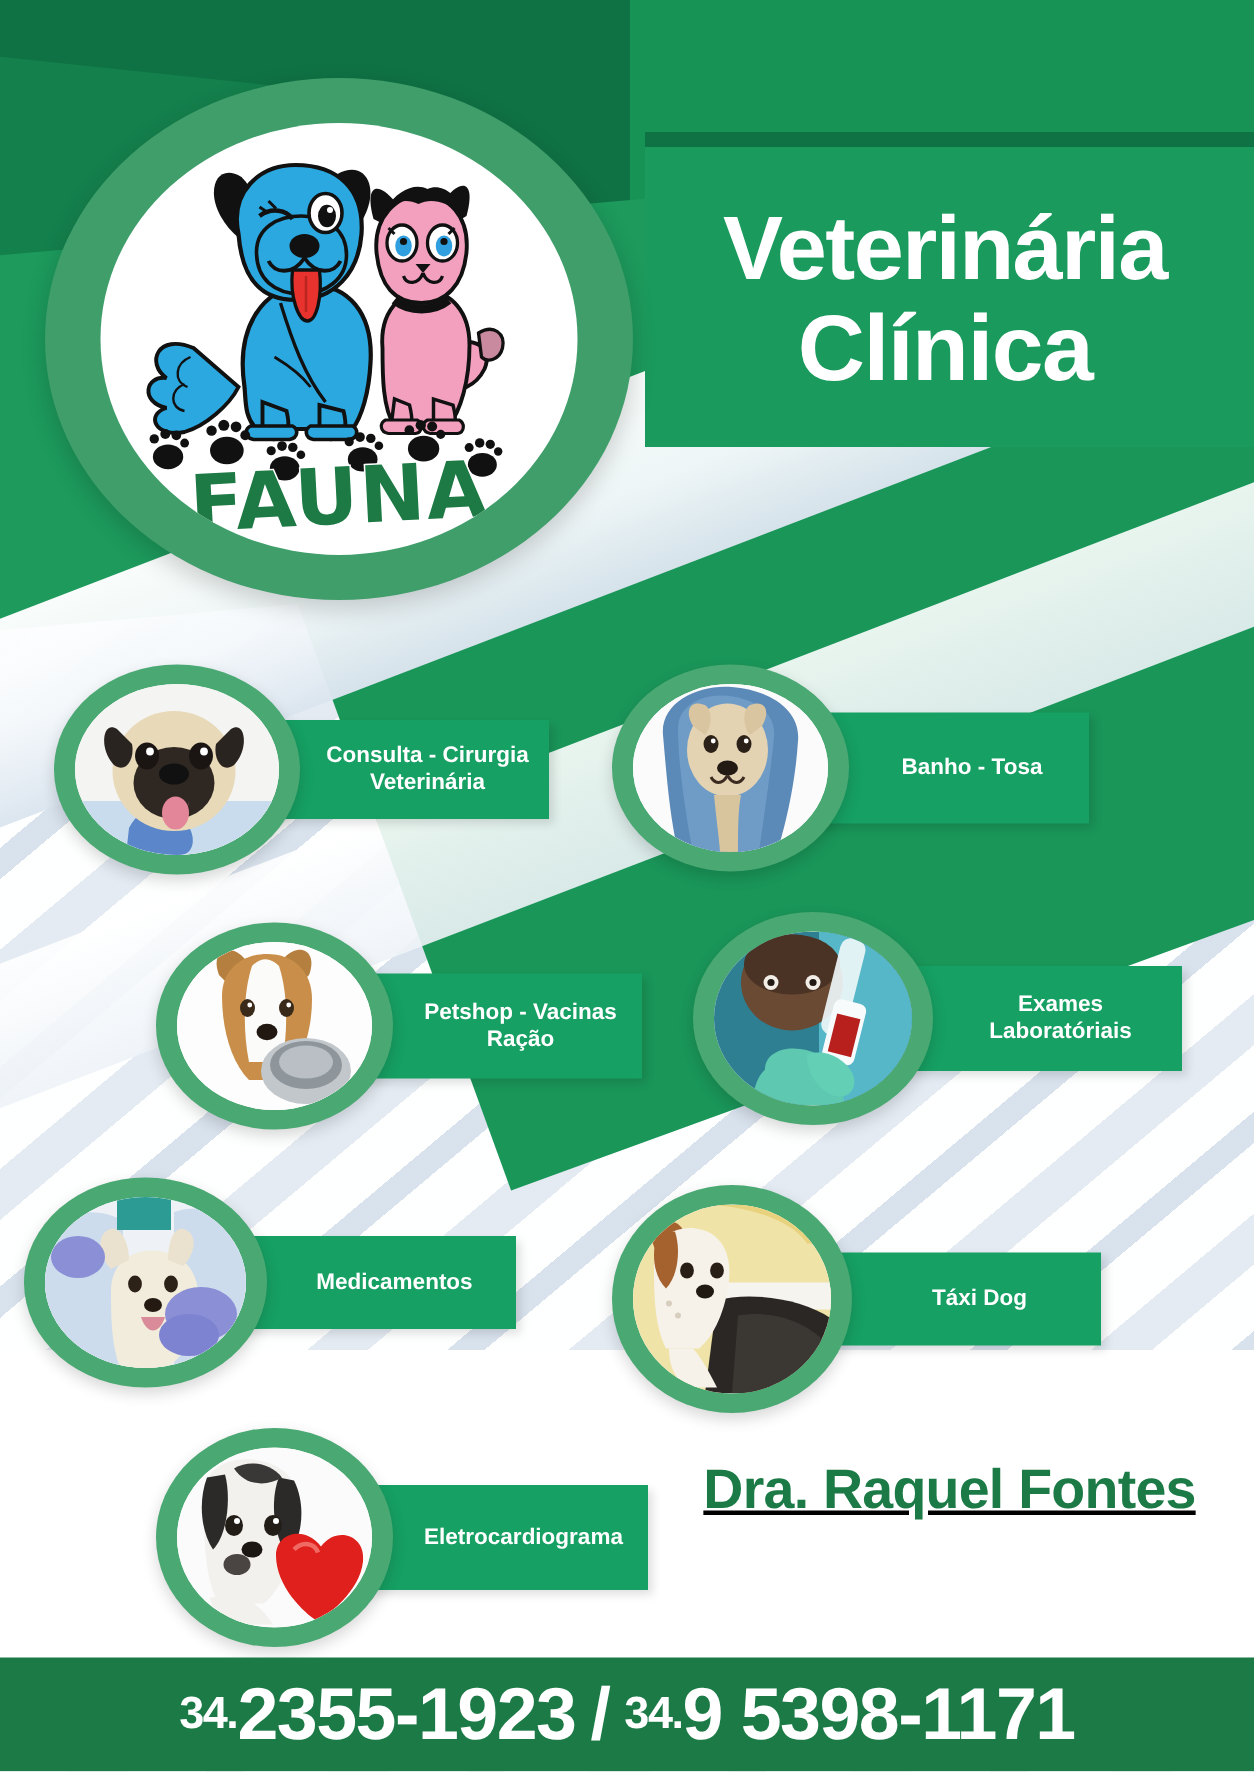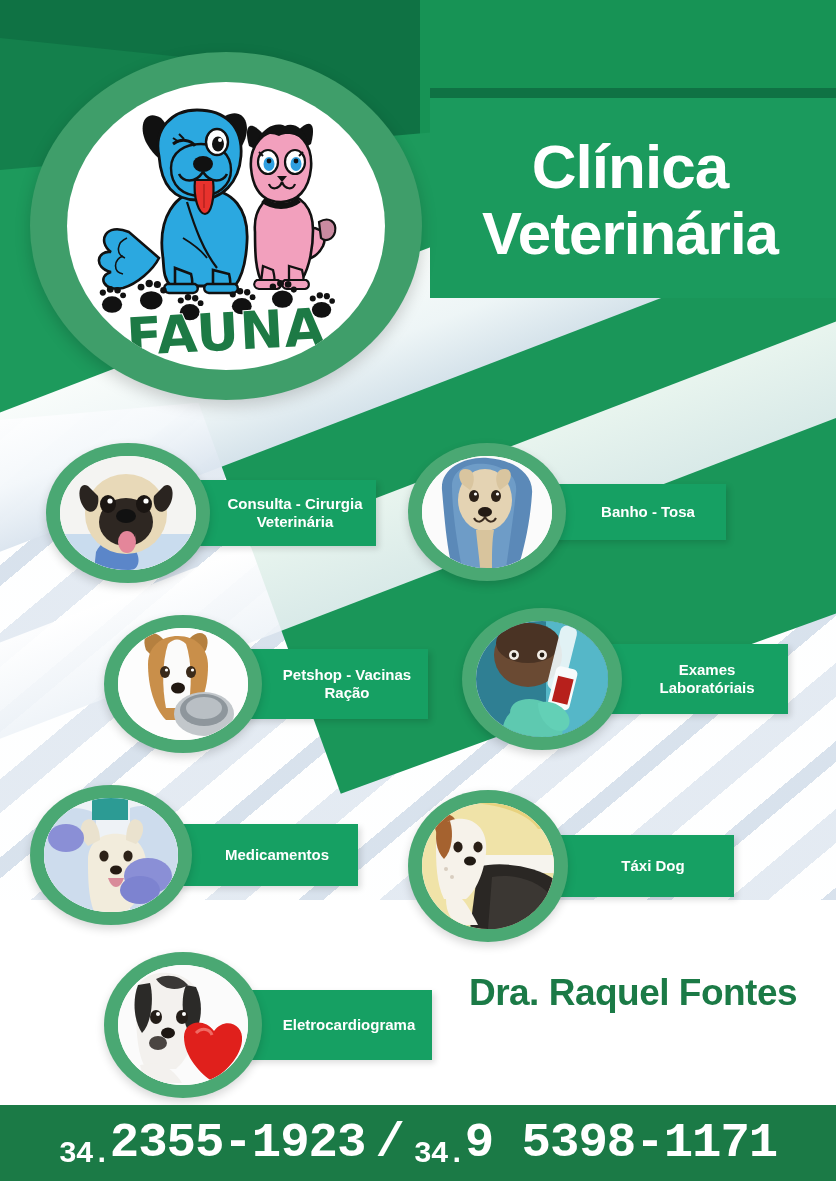--- a/index.html
+++ b/index.html
@@ -186,20 +186,21 @@
     box-shadow:3px 3px 6px rgba(0,0,0,.13);
     z-index:1;
   }
   .s-label.l-left{ margin-left:-30px; padding-left:34px; }
 
   
   .doctor{
     position:absolute; left:430px; top:972px;
     width:406px; z-index:12;
     text-align:center;
+    text-decoration:underline;
   }
   .doc-name{
     color:#1b7a46; font-weight:bold; font-size:37px;
     letter-spacing:-.5px; white-space:nowrap;
   }
   .doc-role{
     color:#1b7a46; font-weight:bold; font-size:27px;
     margin-top:2px;
   }
 
@@ -207,21 +208,21 @@
   .footer{
     position:absolute; left:0; bottom:0;
     width:836px; height:76px;
     background:#1b7a46;
     display:flex; align-items:center; justify-content:center;
     z-index:20;
   }
   .footer .num{
     color:#ffffff; font-weight:bold;
     font-size:49px; letter-spacing:-1px;
-    display:flex; align-items:flex-end;font-family:Liberation Mono, monospace;
+    display:flex; align-items:center;
   }
   .footer .ddd{ font-size:30px; }
   .footer .sep{ font-size:49px; margin:0 10px; }
 </style>
 </head>
 <body>
 
 <div id="flyer">
 
   <div class="bg-base"></div>
@@ -233,22 +234,22 @@
   <div class="bg-wedge2"></div>
   <div class="bg-wedge"></div>
   <div class="bg-sash"></div>
   <div class="bg-sash2"></div>
   <div class="bg-bottom-white"></div>
 
   <div class="header-band">
     <div class="band-edge-top"></div>
   </div>
   <div class="header-title">
+    <div class="line l2">Veterinária</div>
     <div class="line l1">Clínica</div>
-    <div class="line l2">Veterinária</div>
   </div>
 
   <div class="logo-outer">
     <div class="logo-inner">
       <svg class="logo-art" viewBox="0 0 318 288">
 
         <g>
 
           <path d="M62 150 C38 140 30 160 44 170 C30 168 26 186 44 190 C30 194 36 210 56 206 C70 202 86 188 92 176 Z" fill="#2ba8e0" stroke="#111" stroke-width="2.6"></path>
           <path d="M60 156 C50 160 48 172 58 176" fill="none" stroke="#111" stroke-width="1.6"></path>
@@ -368,21 +369,21 @@
               <circle cx="10" cy="1.5" r="3.6"></circle>
             <circle cx="18" cy="2.5" r="3.5"></circle>
               <circle cx="24" cy="8" r="3.2"></circle>
           </g>
         </g>
       </svg>
       <div class="logo-word">FAUNA</div>
     </div>
   </div>
 
-  <div class="service" style="left:46px; top:443px;align-items:center;">
+  <div class="service" style="left:36px; top:443px;align-items:center;">
     <div class="s-circle" style="width:164px;height:140px;">
       <div class="s-photo" style="width:136px;height:114px;">
         <svg class="ph" viewBox="0 0 136 114" preserveAspectRatio="xMidYMid slice">
           <rect width="136" height="114" fill="#f4f4f2"></rect>
           <rect x="0" y="78" width="136" height="36" fill="#c9dcee"></rect>
           <path d="M36 96 C44 80 62 78 72 90 C82 100 80 114 70 114 L34 114 Z" fill="#5b86c9"></path>
           <ellipse cx="66" cy="58" rx="41" ry="40" fill="#e8d9b8"></ellipse>
           <path d="M28 30 C18 24 16 44 26 54 C34 60 40 50 38 40 Z" fill="#2a2420"></path>
           <path d="M104 30 C114 24 116 44 106 54 C98 60 92 50 94 40 Z" fill="#2a2420"></path>
           <ellipse cx="66" cy="66" rx="27" ry="24" fill="#2e2722"></ellipse>
@@ -418,21 +419,21 @@
           <ellipse cx="74" cy="40" rx="5" ry="6" fill="#2c2118"></ellipse>
           <circle cx="53.5" cy="38" r="1.6" fill="#fff"></circle>
           <circle cx="75.5" cy="38" r="1.6" fill="#fff"></circle>
           <ellipse cx="63" cy="56" rx="7" ry="5" fill="#231a14"></ellipse>
           <path d="M63 61 C59 68 54 66 52 62" fill="none" stroke="#3a2b20" stroke-width="2"></path>
           <path d="M63 61 C67 68 72 66 74 62" fill="none" stroke="#3a2b20" stroke-width="2"></path>
           <path d="M54 74 C56 94 58 108 58 112 L70 112 C70 98 70 84 72 74 Z" fill="#d8c49d"></path>
         </svg>
       </div>
     </div>
-    <div class="s-label l-left" style="width:190px;height:56px;font-size:15px;">
+    <div class="s-label l-left" style="width:190px;height:74px;font-size:15px;">
       <div>Banho - Tosa</div>
     </div>
   </div>
 
   <div class="service" style="left:104px; top:615px;">
     <div class="s-circle" style="width:158px;height:138px;">
       <div class="s-photo" style="width:130px;height:112px;">
         <svg class="ph" viewBox="0 0 130 112" preserveAspectRatio="xMidYMid slice">
           <rect width="130" height="112" fill="#fdfdfd"></rect>
           <path d="M28 22 C22 6 34 0 44 10 C52 18 50 34 44 38 Z" fill="#b5803f"></path>
@@ -479,21 +480,21 @@
       </div>
     </div>
     <div class="s-label l-left" style="width:196px;height:70px;font-size:15px;">
       <div>
         <div>Exames</div>
         <div>Laboratóriais</div>
       </div>
     </div>
   </div>
 
-  <div class="service" style="left:30px; top:785px;justify-content:center;">
+  <div class="service" style="left:16px; top:785px;justify-content:center;">
     <div class="s-circle" style="width:162px;height:140px;">
       <div class="s-photo" style="width:134px;height:114px;">
         <svg class="ph" viewBox="0 0 134 114" preserveAspectRatio="xMidYMid slice">
           <rect width="134" height="114" fill="#eef2f6"></rect>
           <path d="M0 18 C18 8 40 8 52 16 L52 114 L0 114 Z" fill="#cddced"></path>
           <path d="M86 10 C104 4 126 10 134 24 L134 114 L86 114 Z" fill="#cddced"></path>
           <rect x="48" y="0" width="36" height="22" fill="#2c9b94"></rect>
           <path d="M44 62 C44 44 58 34 76 36 C94 38 104 52 102 72 C100 94 90 110 80 114 L50 114 C44 98 44 78 44 62 Z" fill="#f2ecdc"></path>
           <path d="M44 48 C36 40 34 26 42 22 C50 18 56 30 56 42 Z" fill="#eae2ce"></path>
           <path d="M92 46 C100 38 102 26 94 22 C86 18 82 30 82 42 Z" fill="#eae2ce"></path>

